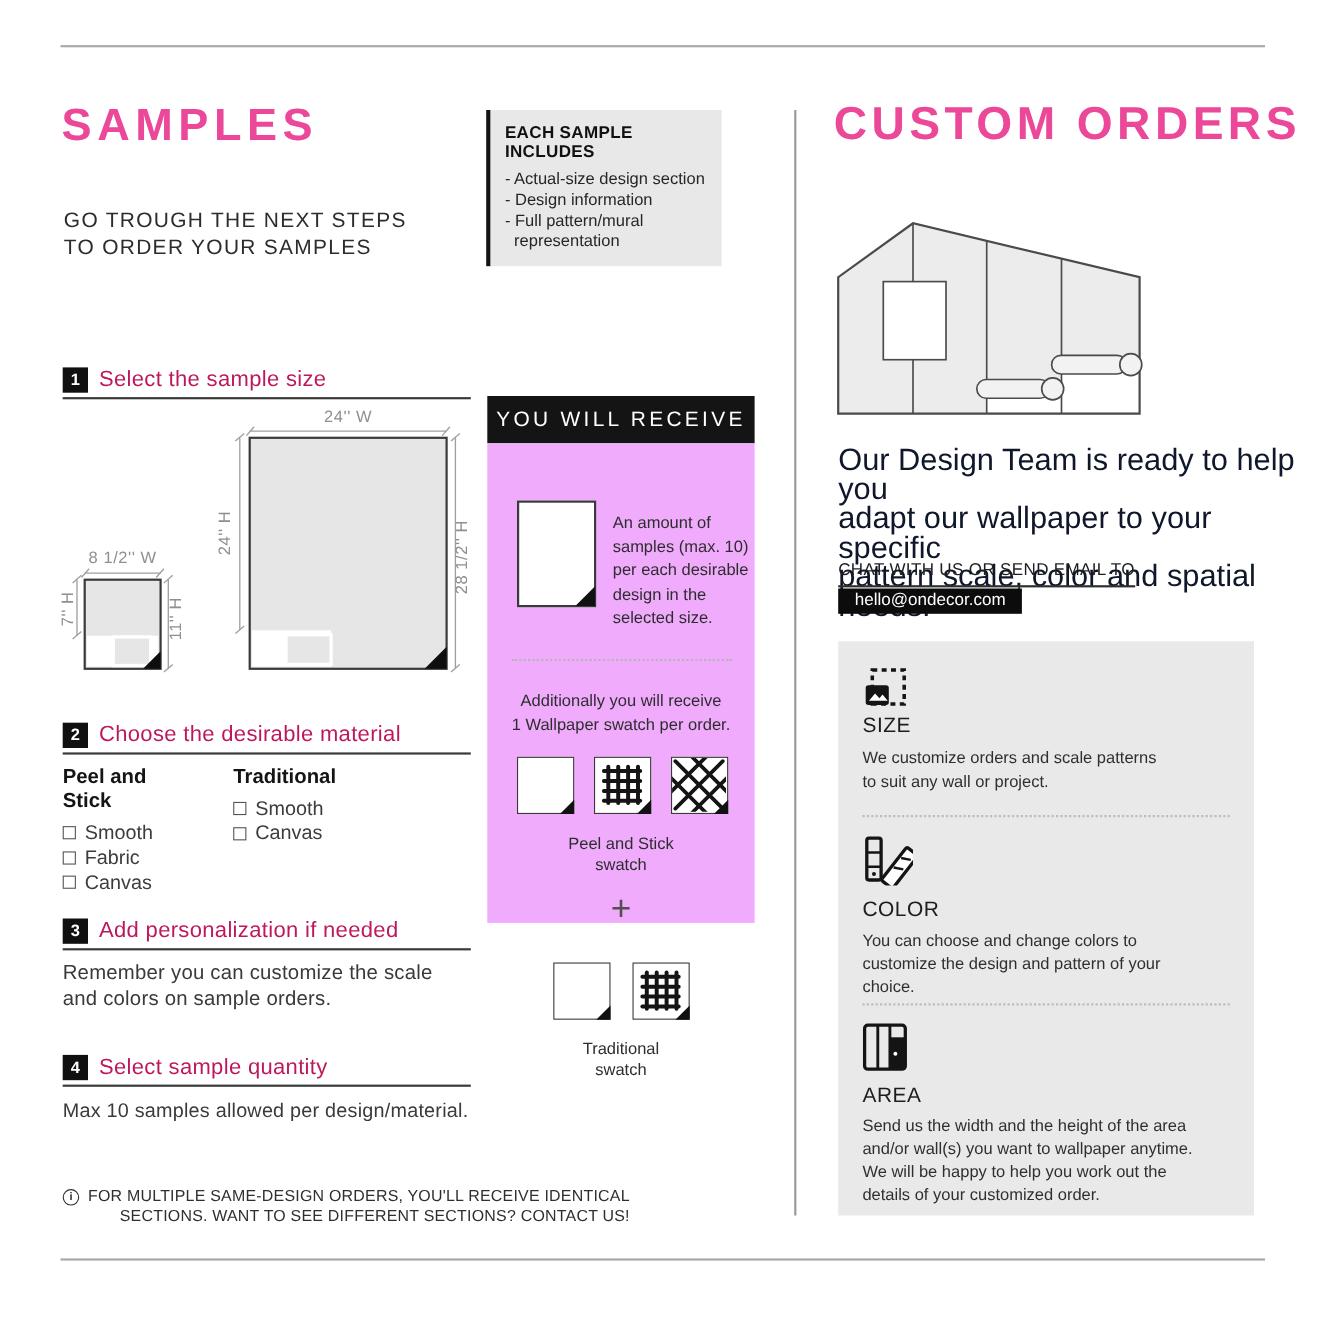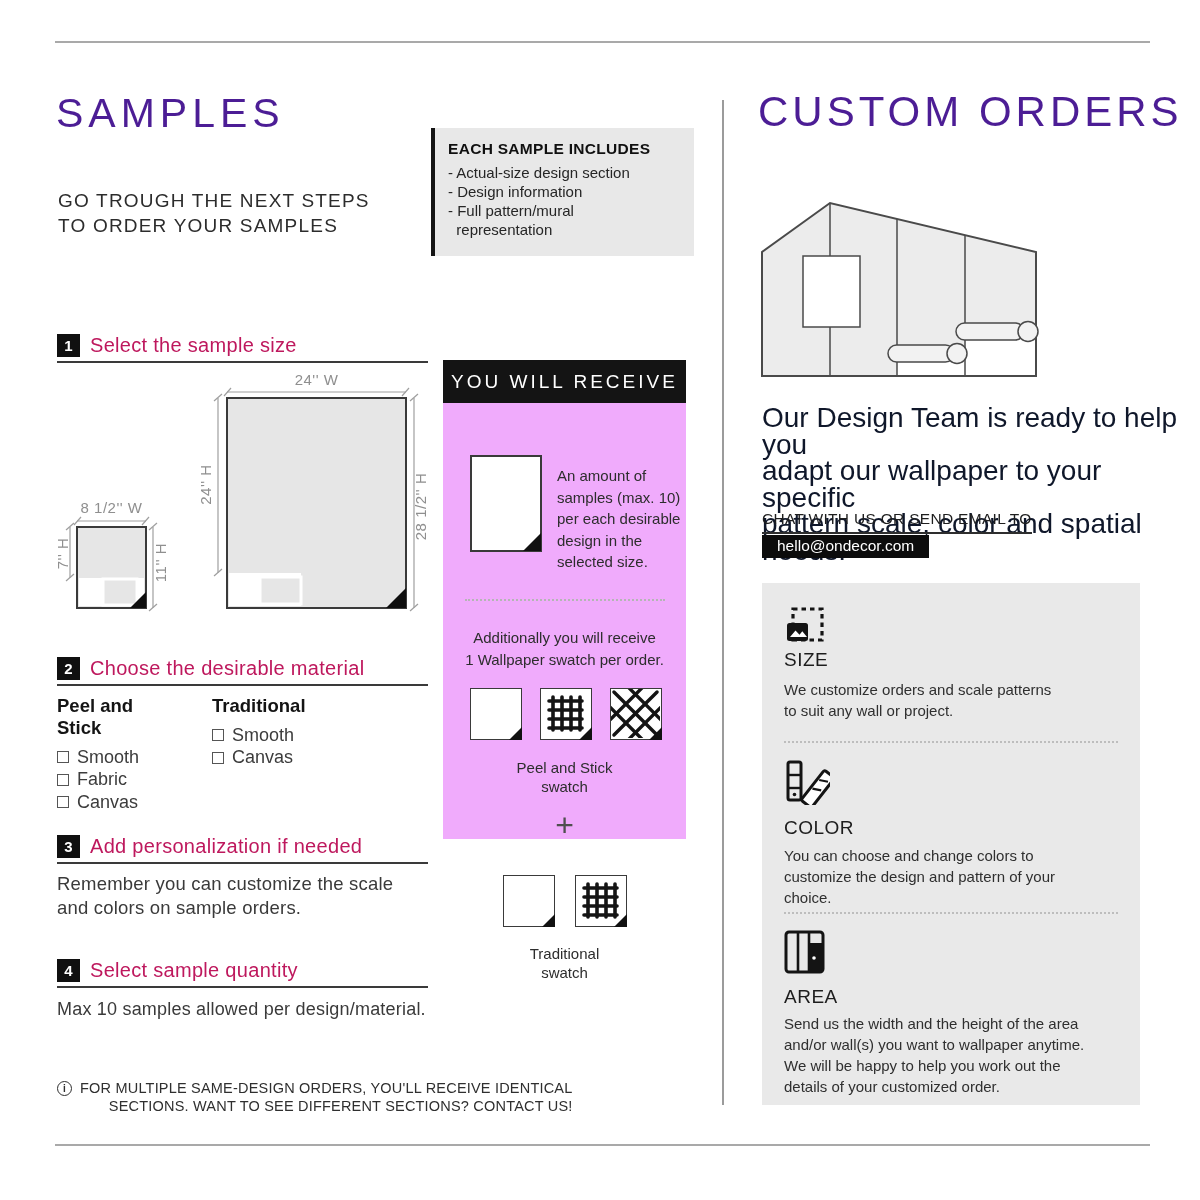--- a/index.html
+++ b/index.html
@@ -5,36 +5,36 @@
   * { margin:0; padding:0; box-sizing:border-box; }
   html,body { background:#ffffff; }
   body { font-family:"Liberation Sans", sans-serif; color:#2b2b2b; }
   .page { position:relative; width:1200px; height:1200px; background:#fff; overflow:hidden; }
   .abs { position:absolute; }
   .rule { position:absolute; left:55px; width:1095px; height:2px; background:#a9a9a9; }
   .pre { white-space:pre-line; }
   .prew { white-space:pre-wrap; }
 
   
-  .big-title { font-size:41px; letter-spacing:5px; color:#4c1d95; font-weight:400; }
+  .big-title { font-size:41px; letter-spacing:5px; color:#ec4899; font-weight:700; }
   .subtitle { font-size:19px; line-height:25px; letter-spacing:1.2px; color:#2c2c2c; }
 
   
   .step-row { position:absolute; left:57px; width:371px; height:29px; border-bottom:2px solid #3a3a3a;
               display:flex; align-items:flex-start; gap:10px; }
   .step-num { width:23px; height:23px; background:#101010; color:#fff; font-size:15px; font-weight:700;
               display:flex; align-items:center; justify-content:center; flex:none; }
   .step-label { font-size:20px; color:#be185d; letter-spacing:0.3px; line-height:23px; }
 
   
   .dimlabel { position:absolute; font-size:15px; color:#8f8f8f; letter-spacing:0.5px; text-align:center; white-space:nowrap; }
   .vrot { transform:rotate(-90deg); transform-origin:center; }
 
   
-  .includes { position:absolute; left:431px; top:100px; width:263px; min-height:128px; display:flex;margin-top:28px; }
+  .includes { position:absolute; left:442px; top:100px; width:214px; min-height:128px; display:flex; }
   .includes .bar { width:4px; background:#141414; flex:none; }
   .includes .content { flex:1; background:#e8e8e8; padding:12px 13px 13px; }
   .includes .content h3 { font-size:15.5px; font-weight:700; letter-spacing:0.3px; color:#101010; margin-bottom:5px; }
   .includes .content .lines { font-size:15px; line-height:19px; color:#262626; }
 
   
   .mat-col h4 { font-size:18.5px; font-weight:700; color:#141414; margin-bottom:7px; }
   .opt { display:flex; align-items:center; gap:8px; font-size:18px; color:#3c3c3c; height:22.5px; }
   .cbx { width:12px; height:12px; border:1.5px solid #555; background:#fff; flex:none; }
 

